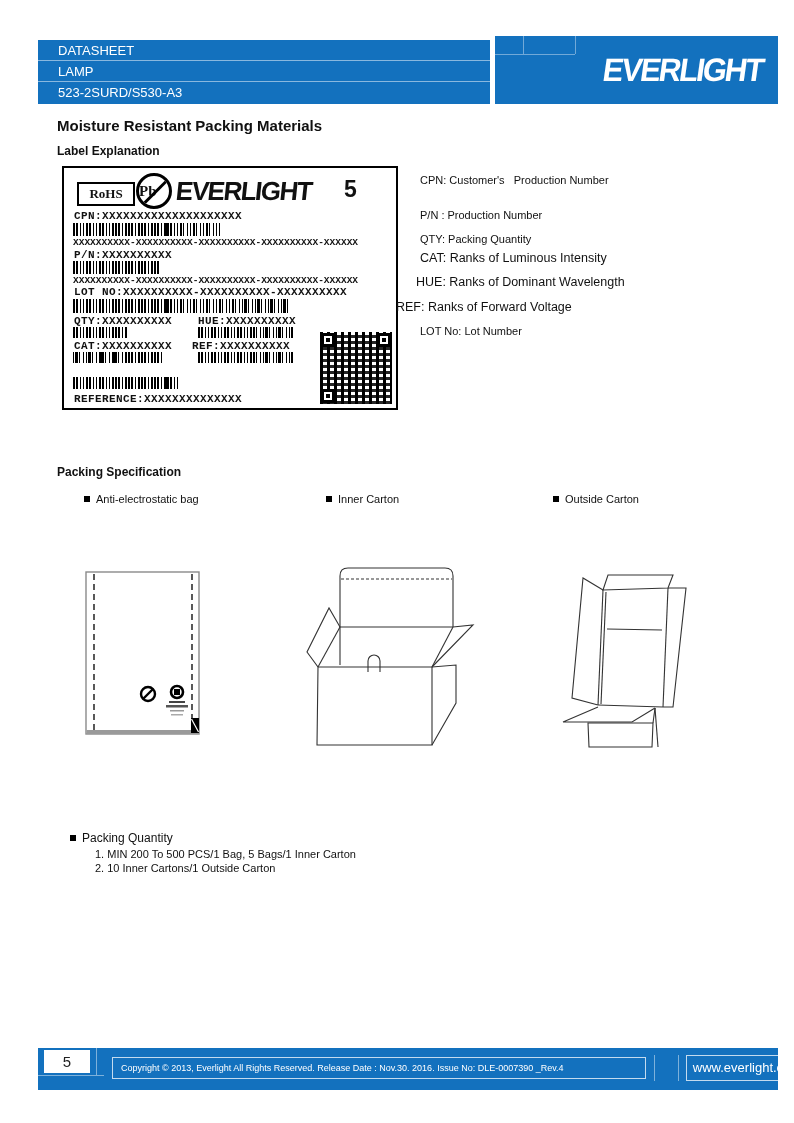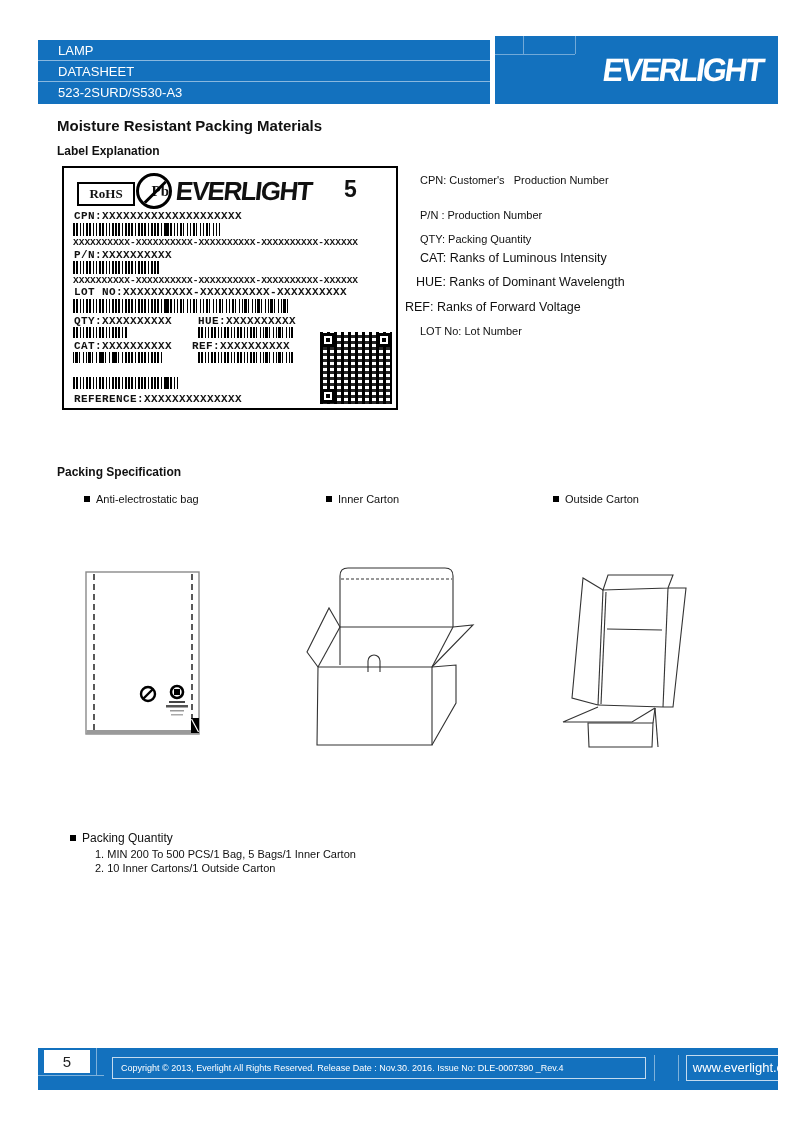--- a/index.html
+++ b/index.html
@@ -24,21 +24,21 @@
   .label-box{position:absolute;left:62px;top:166px;width:336px;height:244px;
              border:2px solid #000;box-sizing:border-box;background:#fff;}
   .lab{position:absolute;font-family:"Liberation Mono", monospace;font-weight:bold;
        font-size:11px;letter-spacing:.4px;white-space:pre;}
   .lab.code{font-size:9.5px;letter-spacing:0;}
   .rohs{position:absolute;left:13px;top:14px;width:54px;height:20px;border:2px solid #000;
         font-family:"Liberation Serif", serif;font-weight:bold;font-size:13px;
         text-align:center;line-height:20px;}
   .pbwrap{position:absolute;left:72px;top:5px;width:36px;height:36px;}
   .pbcircle{width:30px;height:30px;border:3px solid #000;border-radius:50%;
-            text-align:right;line-height:30px;font-family:"Liberation Serif", serif;
+            text-align:left;line-height:30px;font-family:"Liberation Serif", serif;
             font-weight:bold;font-size:15px;position:relative;overflow:hidden;}
   .pbcircle::after{content:"";position:absolute;left:-4px;top:13px;width:44px;height:3px;
                    background:#000;transform:rotate(-45deg);}
   .lbl-brand{position:absolute;left:112px;top:8px;font-size:26px;font-weight:bold;
              letter-spacing:-1.5px;transform:skewX(-6deg);white-space:nowrap;}
   .lbl-num{position:absolute;left:280px;top:8px;font-size:23px;font-weight:bold;}
   .bc{position:absolute;background:repeating-linear-gradient(90deg,
       #000 0px,#000 1.5px,#fff 1.5px,#fff 2.5px,#000 2.5px,#000 5px,#fff 5px,#fff 6.5px,
       #000 6.5px,#000 7.5px,#fff 7.5px,#fff 10px,#000 10px,#000 11px,#fff 11px,#fff 13px);}
   .qr{position:absolute;left:256px;top:164px;width:72px;height:72px;background:
@@ -74,22 +74,22 @@
             border:1px solid rgba(255,255,255,.75);box-sizing:border-box;
             color:#fff;font-size:13px;text-align:center;line-height:24px;}
   .foot-hair{position:absolute;background:rgba(255,255,255,.45);}
 </style>
 </head>
 <body>
 
 <div class="page">
 
   <div class="hdr-left">
+    <div class="hdr-row">DATASHEET</div>
     <div class="hdr-row">LAMP</div>
-    <div class="hdr-row">DATASHEET</div>
     <div class="hdr-row">523-2SURD/S530-A3</div>
   </div>
   <div class="hdr-right">
     <div class="hairline" style="left:0;top:18px;width:80px;height:1px;"></div>
     <div class="hairline" style="left:28px;top:0;width:1px;height:18px;"></div>
     <div class="hairline" style="left:80px;top:0;width:1px;height:18px;"></div>
     <div class="hdr-logo">EVERLIGHT</div>
   </div>
 
   <div class="doc-title">Moisture Resistant Packing Materials</div>
@@ -127,21 +127,21 @@
       <div class="qr-f" style="right:1px;top:1px;"></div>
       <div class="qr-f" style="left:1px;bottom:1px;"></div>
     </div>
   </div>
 
   <div class="exp-line" style="left:420px;top:174px;">CPN: Customer's   Production Number</div>
   <div class="exp-line" style="left:420px;top:209px;">P/N : Production Number</div>
   <div class="exp-line" style="left:420px;top:233px;">QTY: Packing Quantity</div>
   <div class="exp-line exp-big" style="left:420px;top:251px;">CAT: Ranks of Luminous Intensity</div>
   <div class="exp-line exp-big" style="left:416px;top:275px;">HUE: Ranks of Dominant Wavelength</div>
-  <div class="exp-line exp-big" style="left:405px;top:300px;">REF: Ranks of Forward Voltage</div>
+  <div class="exp-line exp-big" style="left:396px;top:300px;">REF: Ranks of Forward Voltage</div>
   <div class="exp-line" style="left:420px;top:325px;">LOT No: Lot Number</div>
 
   <div class="spec-heading">Packing Specification</div>
   <div class="spec-item" style="left:84px;"><span class="sq"></span><span>Anti-electrostatic bag</span></div>
   <div class="spec-item" style="left:301px;margin-left:25px;"><span class="sq"></span><span>Inner Carton</span></div>
   <div class="spec-item" style="left:553px;"><span class="sq"></span><span>Outside Carton</span></div>
 
   <svg class="illus" style="left:85px;top:570px;" width="116" height="170" viewBox="0 0 116 170">
     <rect x="1" y="2" width="113" height="162" fill="#fff" stroke="#8a8a8a" stroke-width="1.4"></rect>
     <rect x="1.5" y="160" width="112" height="4" fill="#9a9a9a"></rect>

